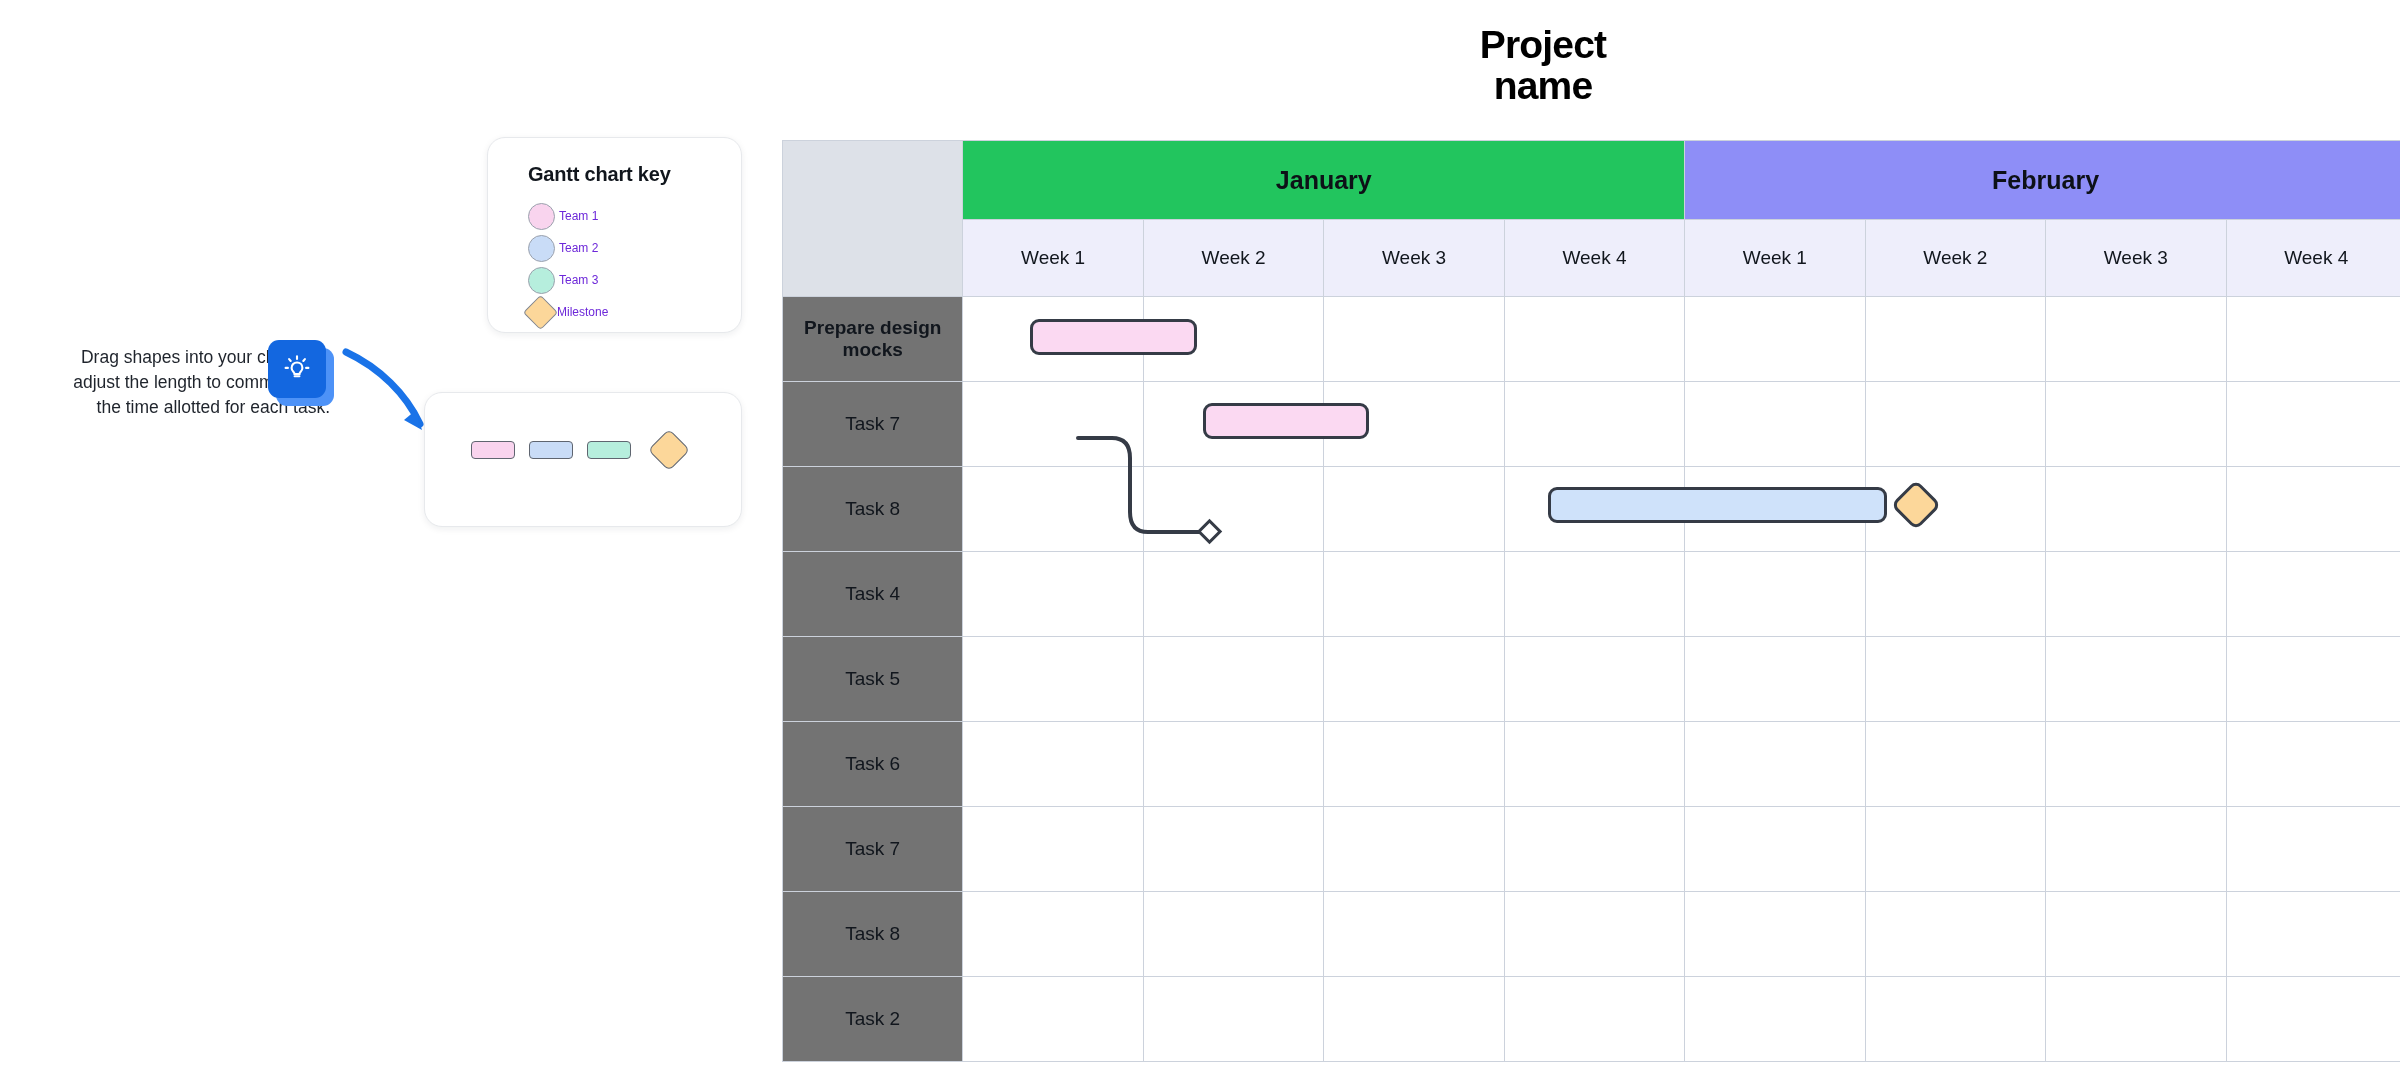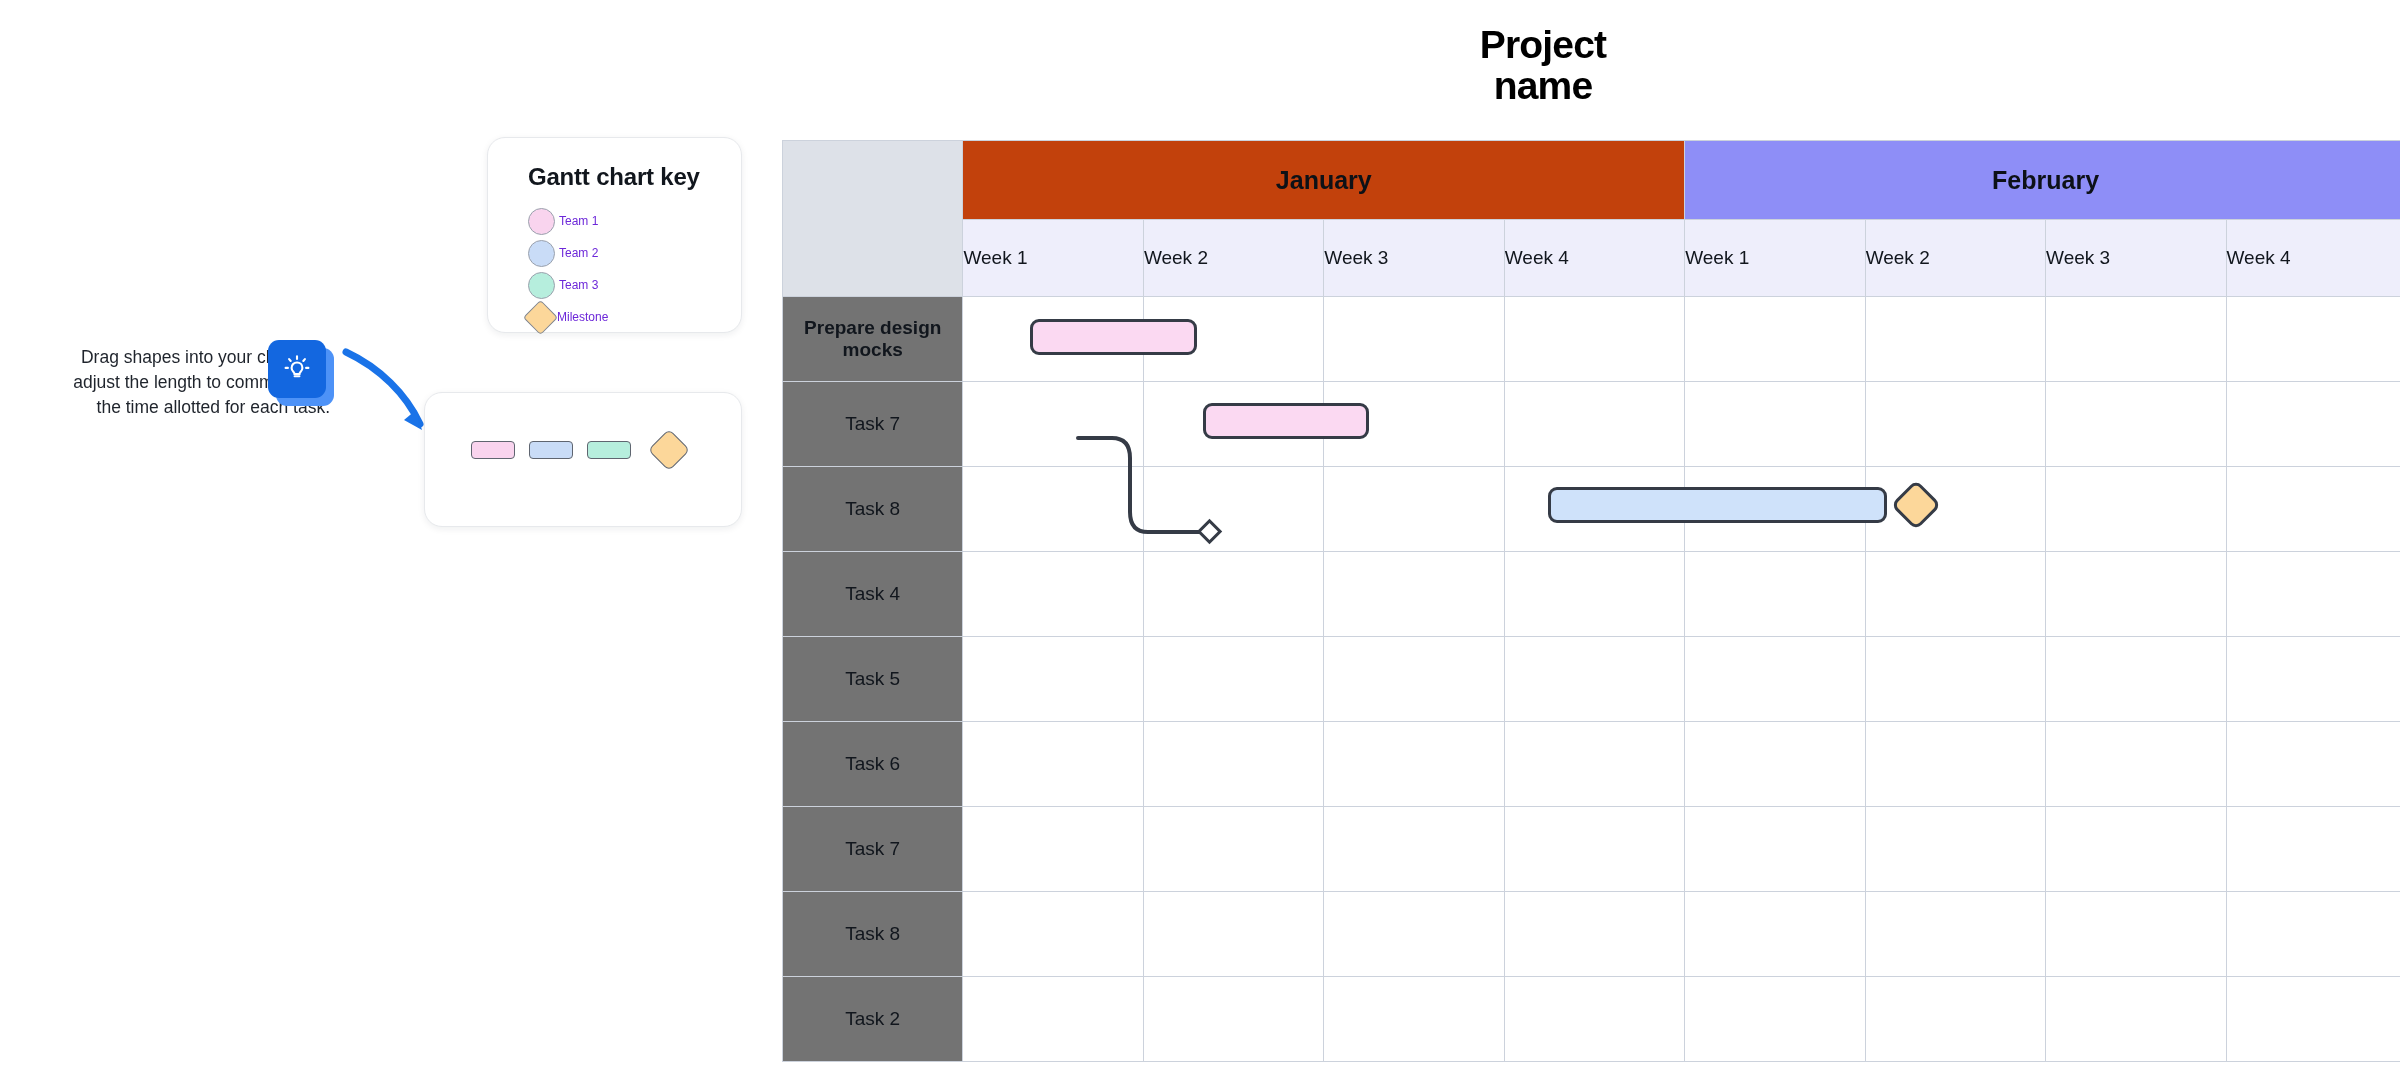--- a/index.html
+++ b/index.html
@@ -73,21 +73,21 @@
   }
   #legend-card {
     left: 487px;
     top: 137px;
     width: 255px;
     height: 196px;
     padding: 22px 26px;
     box-sizing: border-box;
   }
   #legend-card .panel-title {
-    font-size: 24px;
+    font-size: 20px;
     font-weight: bold;
     margin: 3px 0 14px 14px;
     letter-spacing: -0.2px;
   }
   .legend-row {
     display: flex;
     align-items: center;
     height: 32px;
     margin-left: 14px;
   }
@@ -184,21 +184,21 @@
     font-weight: bold;
     color: #0d1117;
     text-align: center;
   }
   .week-cell {
     background: #eeeefb;
     height: 76px;
     font-size: 19px;
     font-weight: normal;
     color: #11161d;
-    text-align: left;
+    text-align: center;
   }
   .task-label-cell {
     height: 84px;
     text-align: center;
     font-size: 19px;
     background: #737373;
     color: #11161d;
   }
   .task-label-cell.is-first {
     font-weight: bold;
@@ -285,21 +285,21 @@
     <span class="marker-diamond" style="background: rgb(252, 215, 154);"></span>
   </div>
 </div>
 
 <div id="chart-title">Project name</div>
 
 <table id="gantt">
   <thead>
     <tr>
       <th class="corner-cell" rowspan="2" style="background: rgb(221, 225, 232);"></th>
-      <th class="month-cell" colspan="4" style="background: #c2410c; margin-left: 8px;">January</th>
+      <th class="month-cell" colspan="4" style="background: #22c55e; margin-left: 8px;">January</th>
       <th class="month-cell" colspan="4" style="background: rgb(142, 142, 247);">February</th>
     </tr>
     <tr>
       <th class="week-cell" style="background: rgb(238, 238, 251);">Week 1</th>
       <th class="week-cell" style="background: rgb(238, 238, 251);">Week 2</th>
       <th class="week-cell" style="background: rgb(238, 238, 251);">Week 3</th>
       <th class="week-cell" style="background: rgb(238, 238, 251);">Week 4</th>
       <th class="week-cell" style="background: rgb(238, 238, 251);">Week 1</th>
       <th class="week-cell" style="background: rgb(238, 238, 251);">Week 2</th>
       <th class="week-cell" style="background: rgb(238, 238, 251);">Week 3</th>

